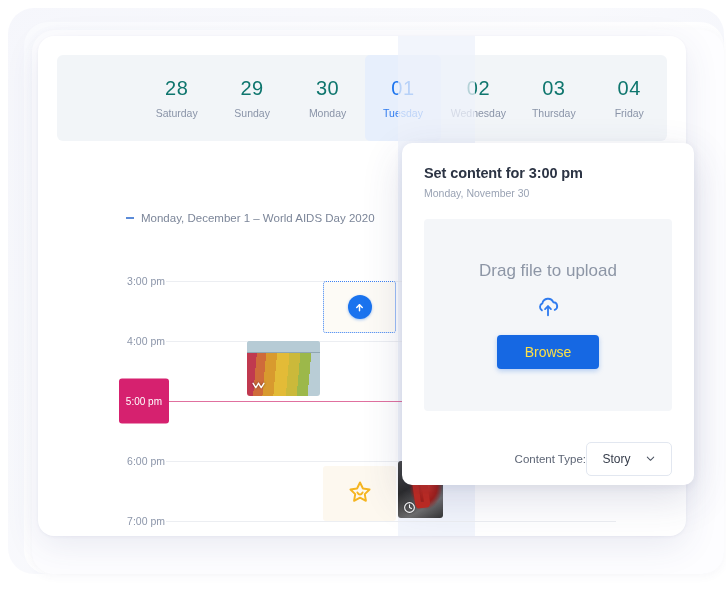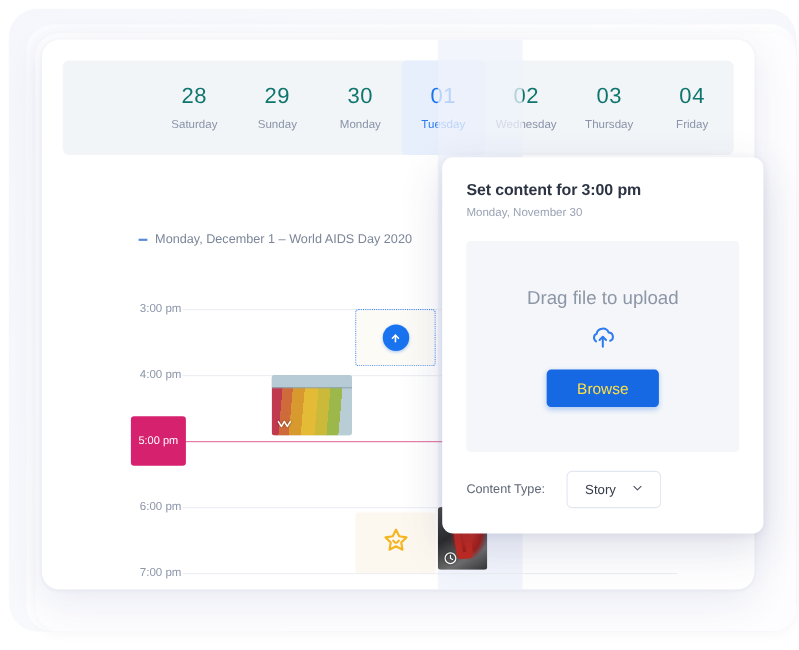--- a/index.html
+++ b/index.html
@@ -293,25 +293,24 @@
     border: none;
     border-radius: 4px;
     font-size: 14px;
     font-family: "Liberation Sans", sans-serif;
     padding: 9px 28px;
     cursor: pointer;
     box-shadow: 0 2px 5px rgba(22,104,227,.28);
   }
   #ctype-row {
     position: absolute;
-    left: 22px; right: 22px; bottom: 23px;
-    display: flex;
-    align-items: center;
-    justify-content: flex-start;
-    gap: 20px;
+    left: 22px; right: 22px; bottom: 9px;
+    display: flex;
+    align-items: center;
+    justify-content: flex-end;
   }
   #ctype-label {
     font-size: 11.5px;
     color: #5d6575;
   }
   #ctype-select {
     width: 86px;
     height: 34px;
     border: 1px solid #e2e7f0;
     border-radius: 5px;

